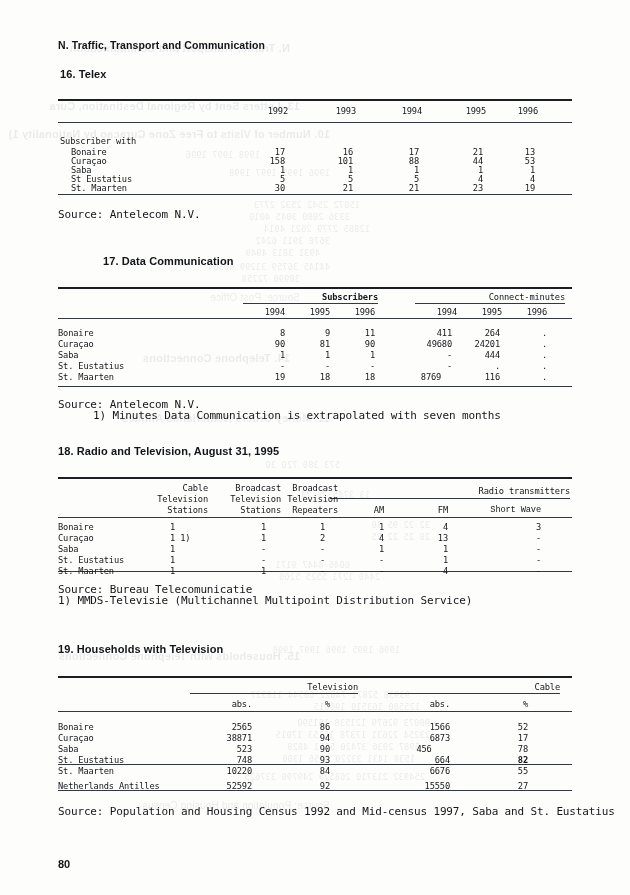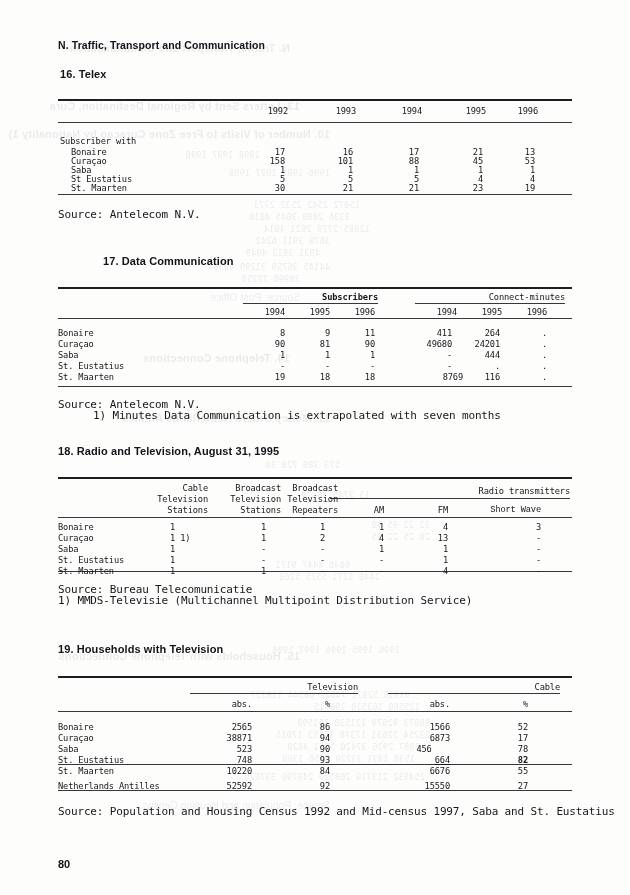--- a/index.html
+++ b/index.html
@@ -162,21 +162,21 @@
       <div class="cell num" style="left:240px; top:147px; width:45px;">17</div>
       <div class="cell num" style="left:308px; top:147px; width:45px;">16</div>
       <div class="cell num" style="left:374px; top:147px; width:45px;">17</div>
       <div class="cell num" style="left:438px; top:147px; width:45px;">21</div>
       <div class="cell num" style="left:490px; top:147px; width:45px;">13</div>
 
       <div class="cell lbl" style="left:71px; top:156px; width:150px;">Curaçao</div>
       <div class="cell num" style="left:240px; top:156px; width:45px;">158</div>
       <div class="cell num" style="left:308px; top:156px; width:45px;">101</div>
       <div class="cell num" style="left:374px; top:156px; width:45px;">88</div>
-      <div class="cell num" style="left:438px; top:156px; width:45px;">45</div>
+      <div class="cell num" style="left:438px; top:156px; width:45px;">44</div>
       <div class="cell num" style="left:490px; top:156px; width:45px;">53</div>
 
       <div class="cell lbl" style="left:71px; top:165px; width:150px;">Saba</div>
       <div class="cell num" style="left:240px; top:165px; width:45px;">1</div>
       <div class="cell num" style="left:308px; top:165px; width:45px;">1</div>
       <div class="cell num" style="left:374px; top:165px; width:45px;">1</div>
       <div class="cell num" style="left:438px; top:165px; width:45px;">1</div>
       <div class="cell num" style="left:490px; top:165px; width:45px;">1</div>
 
       <div class="cell lbl" style="left:71px; top:174px; width:150px;">St Eustatius</div>
@@ -244,21 +244,21 @@
       <div class="cell num" style="left:288px; top:361px; width:42px;">-</div>
       <div class="cell num" style="left:333px; top:361px; width:42px;">-</div>
       <div class="cell num" style="left:410px; top:361px; width:42px;">-</div>
       <div class="cell num" style="left:458px; top:361px; width:42px;">.</div>
       <div class="cell num" style="left:505px; top:361px; width:42px;">.</div>
 
       <div class="cell lbl" style="left:58px; top:372px; width:160px;">St. Maarten</div>
       <div class="cell num" style="left:243px; top:372px; width:42px;">19</div>
       <div class="cell num" style="left:288px; top:372px; width:42px;">18</div>
       <div class="cell num" style="left:333px; top:372px; width:42px;">18</div>
-      <div class="cell num" style="left:421px; top:372px; width:42px;">8769</div>
+      <div class="cell num" style="left:410px; top:372px; width:42px;text-align:center;">8769</div>
       <div class="cell num" style="left:458px; top:372px; width:42px;">116</div>
       <div class="cell num" style="left:505px; top:372px; width:42px;">.</div>
 
       <div class="src" style="left:58px; top:399px;">Source: Antelecom N.V.</div>
       <div class="src" style="left:93px; top:410px;">1) Minutes Data Communication is extrapolated with seven months</div>
     </div>
 
     <div class="sec-head tbl-title t18">18. Radio and Television, August 31, 1995</div>
 
     <div class="block">

